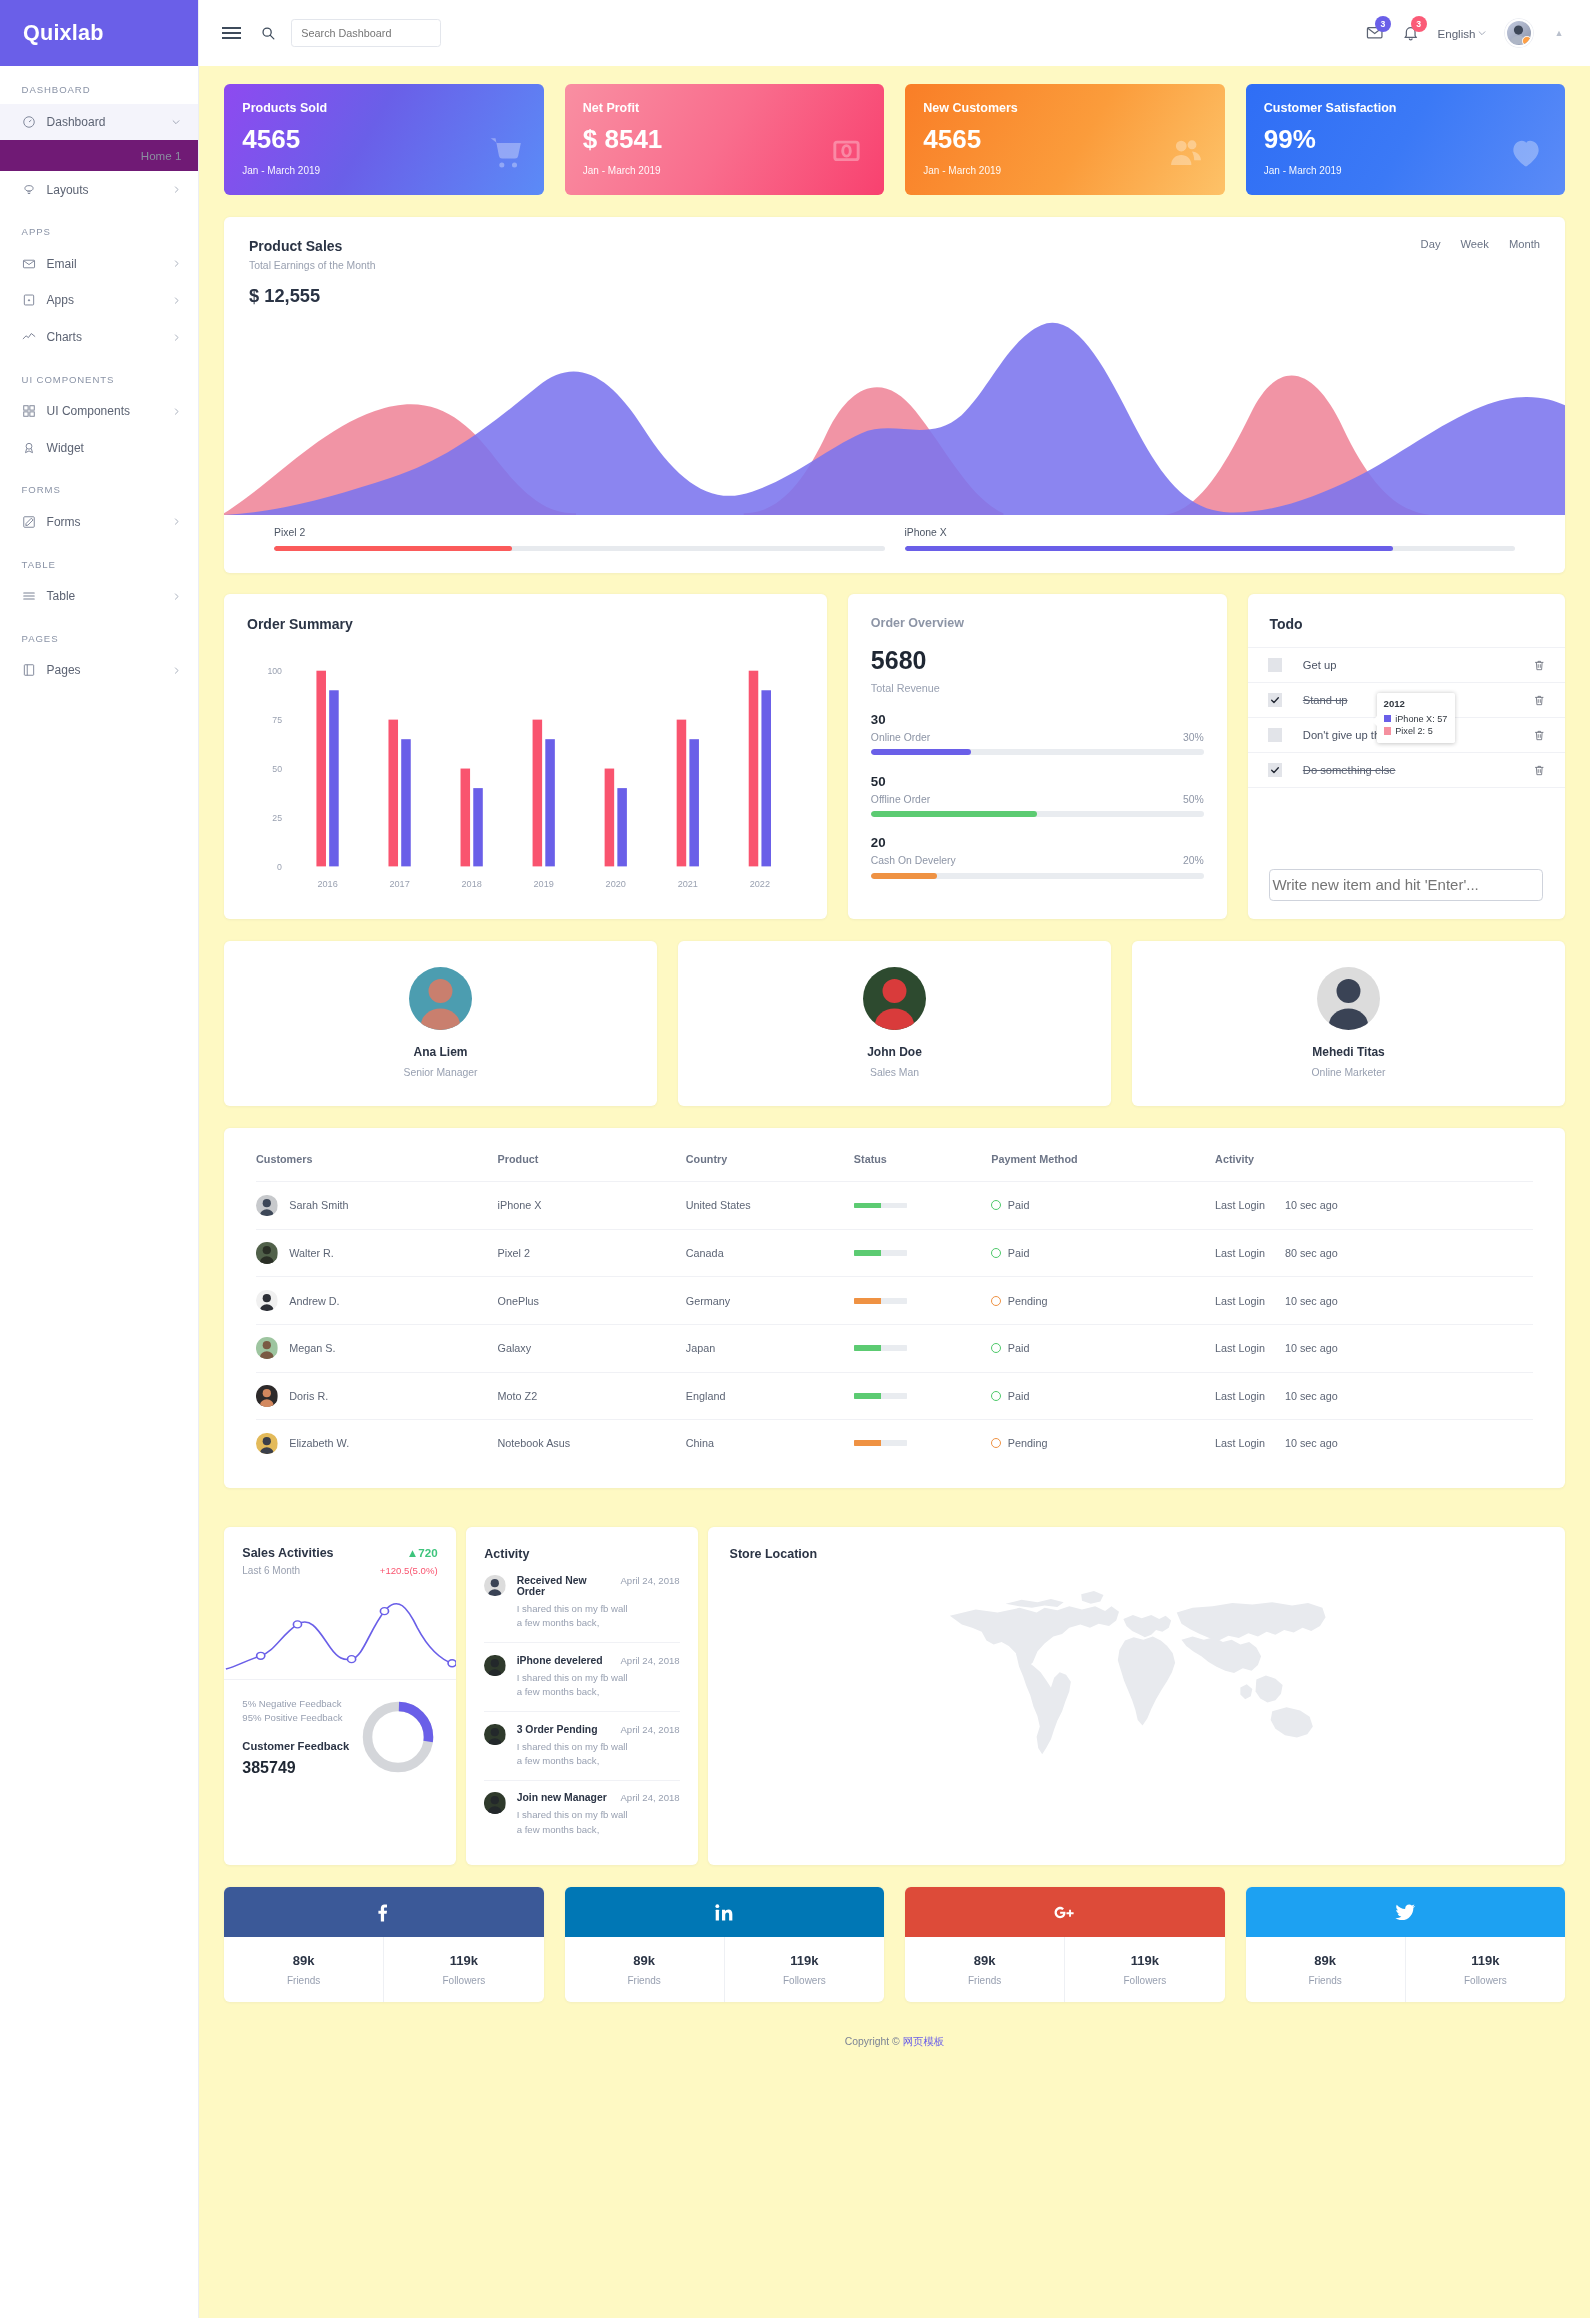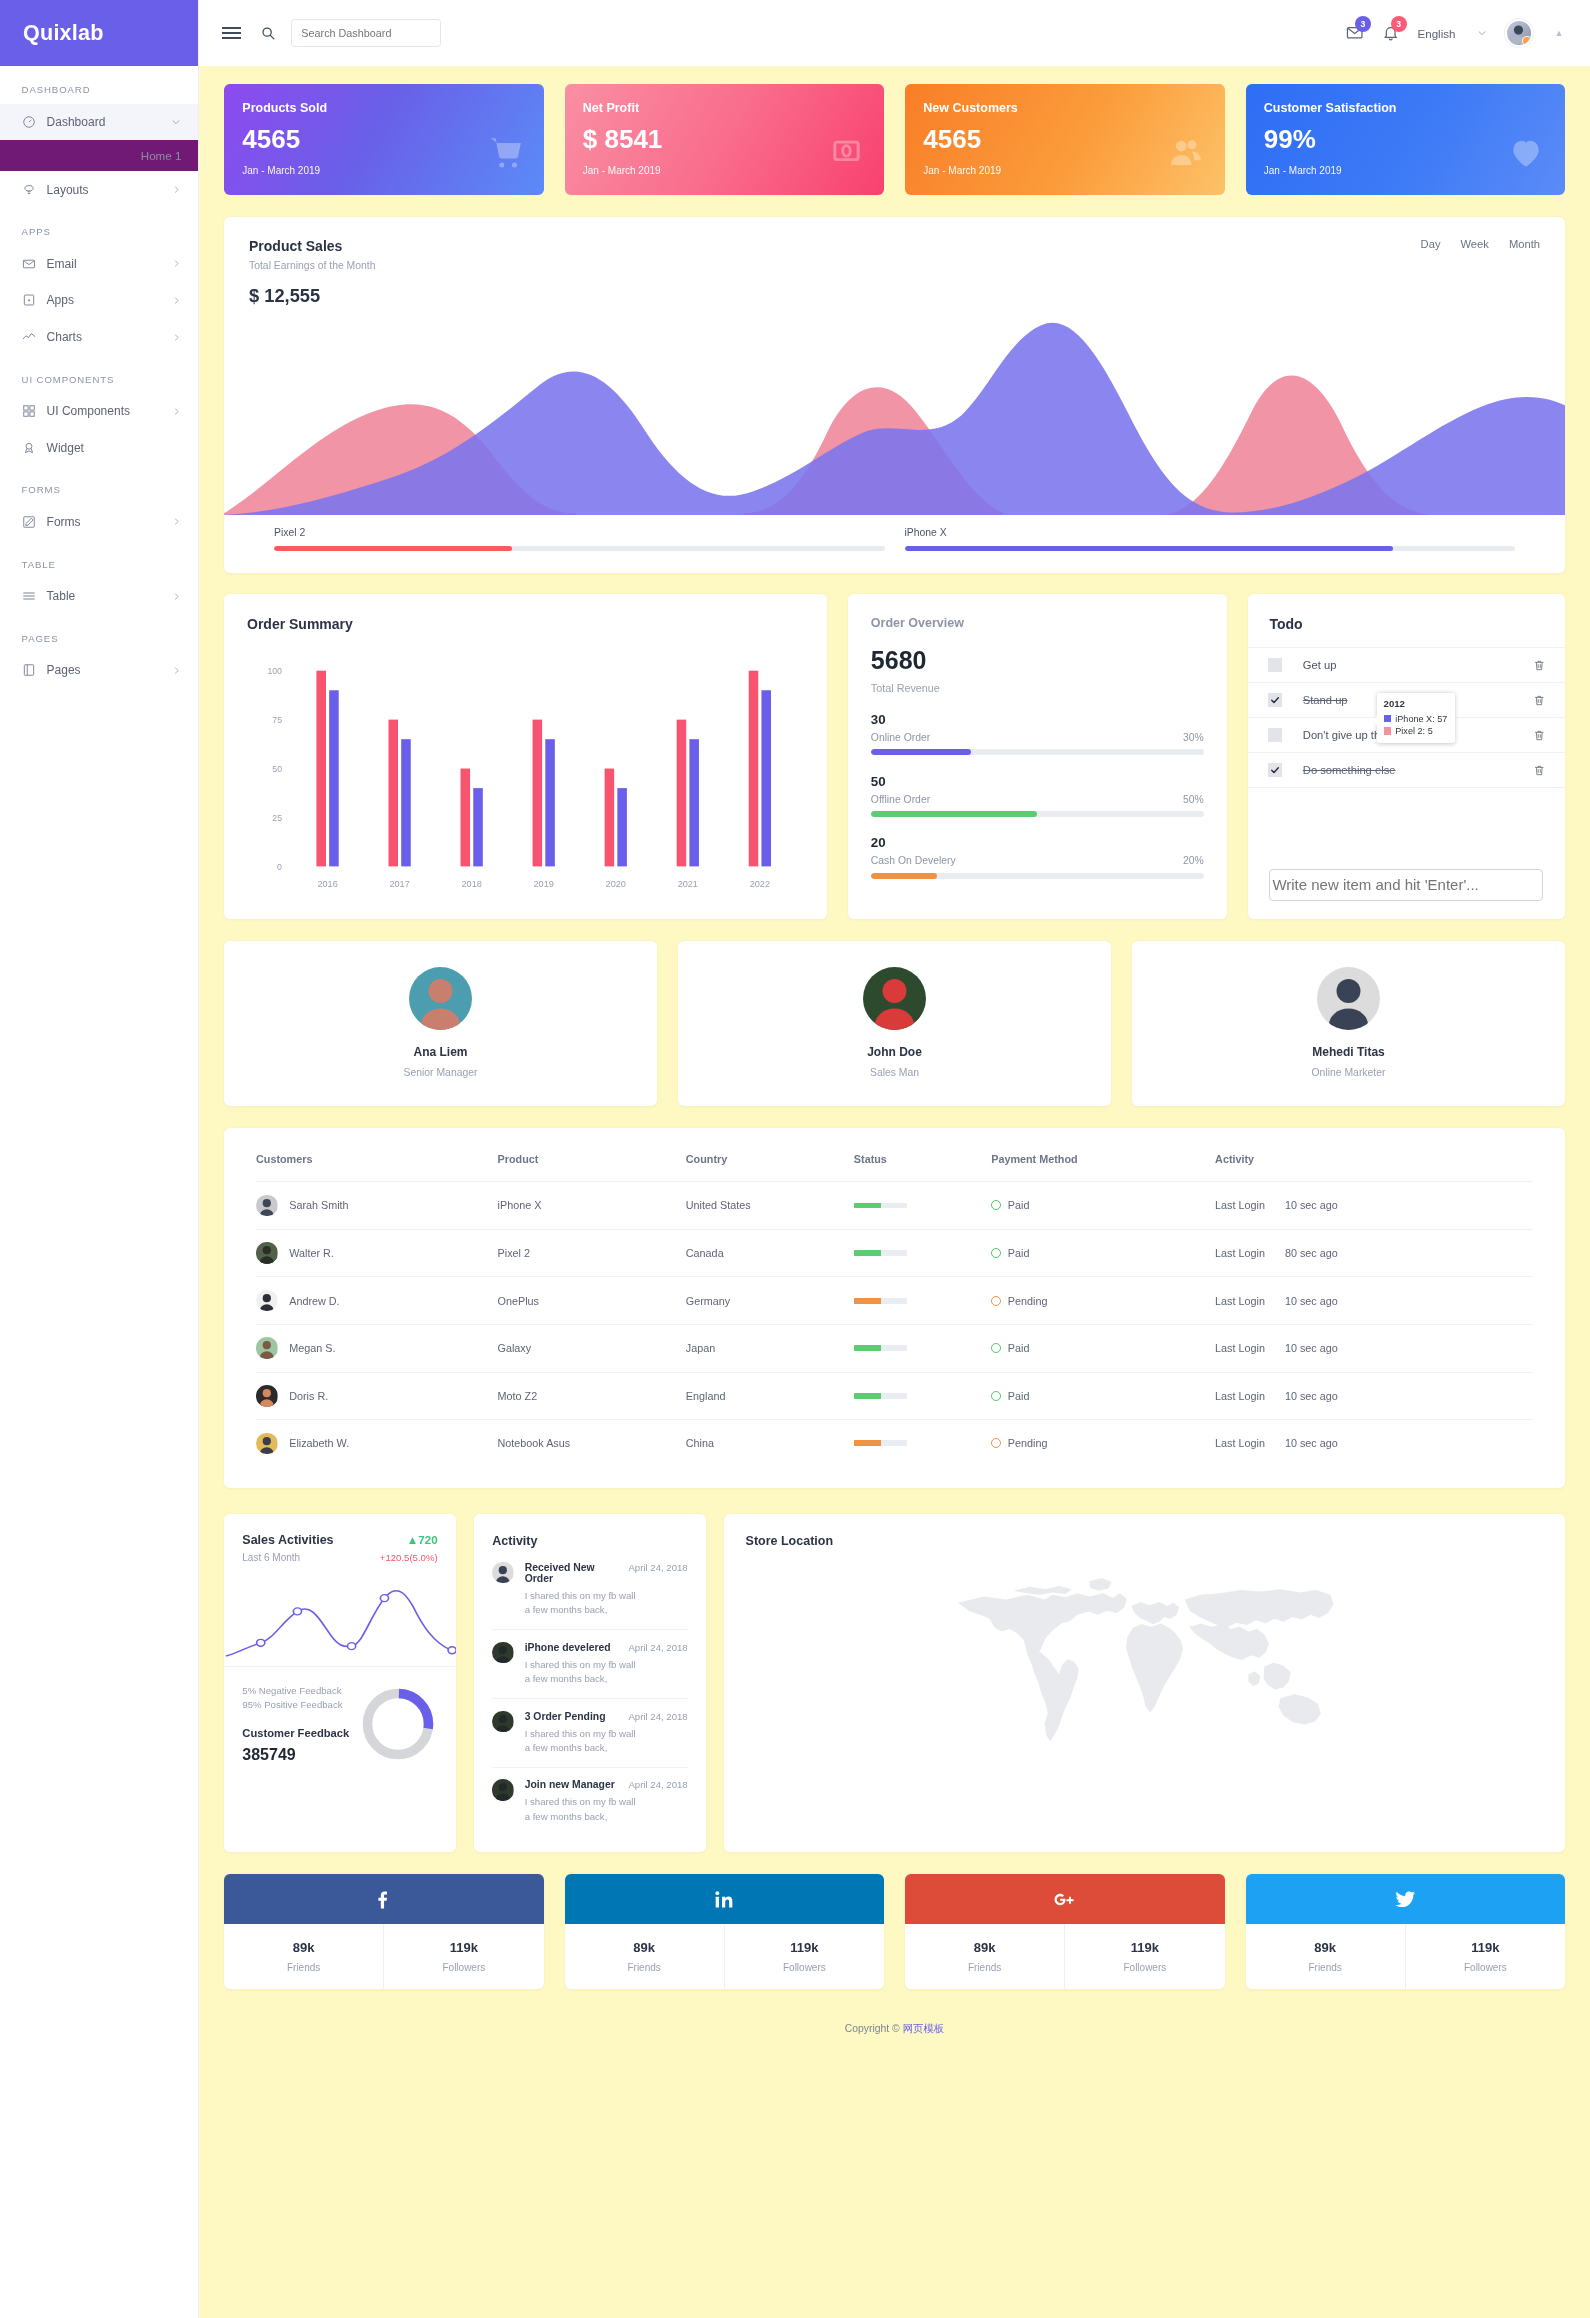--- a/index.html
+++ b/index.html
@@ -63,21 +63,21 @@
   }
   .topbar-right { margin-left: auto; display: flex; align-items: center; gap: 18.3px; }
   .icon-badge { position: relative; cursor: pointer; color: #5c6373; }
   .badge {
     position: absolute; top: -8.3px; right: -7.5px; min-width: 16px; height: 16px;
     border-radius: 50%; color: #fff; font-size: 8.7px; display: flex;
     align-items: center; justify-content: center; font-weight: 600;
   }
   .badge.purple { background: #6a5fe8; }
   .badge.pink { background: #fb5b77; }
-  .lang { display: flex; align-items: center; gap: 21px; font-size: 11.6px; color: #5c6373; cursor: pointer; }
+  .lang { display: flex; align-items: center; gap: 1px; font-size: 11.6px; color: #5c6373; cursor: pointer; }
   .avatar-top {
     width: 28px; height: 28px; border-radius: 50%; position: relative;
     background: linear-gradient(135deg,#c3cbe0,#8b93a8); border: 2.5px solid #fff;
     box-shadow: 0 0 0 0.8px #e8eaf0; cursor: pointer; overflow: hidden;
   }
   .avatar-top::after {
     content:''; position: absolute; right: -0.8px; bottom: -0.8px; width: 7.5px; height: 7.5px;
     border-radius: 50%; background: #ff9f43; border: 1.2px solid #fff;
   }
   .scroll-up { color: #b9bfcc; font-size: 9.1px; margin-left: 3.3px; }
@@ -191,21 +191,21 @@
   tbody td { padding: 12.5px 0; border-top: 0.8px solid #f0f1f5; font-size: 10.8px; color: #5d6575; vertical-align: middle; }
   .cust-cell { display: flex; align-items: center; gap: 11.6px; }
   .cav { width: 21.6px; height: 21.6px; border-radius: 50%; overflow: hidden; flex: 0 0 21.6px; }
   .st-track { width: 53px; height: 5.8px; border-radius: 0.8px; background: #e9ecf0; overflow: hidden; }
   .st-fill { height: 100%; }
   .pm { display: flex; align-items: center; gap: 6.6px; }
   .pm-ring { width: 10px; height: 10px; border-radius: 50%; border: 1.4px solid; }
   .act { display: flex; gap: 20px; }
 
   
-  .bot-row { display: flex; gap: 18px; margin-top: 26px; align-items: stretch; }
+  .bot-row { display: flex; gap: 10px; margin-top: 39px; align-items: stretch; }
   .sales-act { flex: 0 0 calc(17.3% - 0px); display: flex; flex-direction: column; }
   .sa-top { padding: 18.3px 18.3px 0; }
   .sa-head { display: flex; justify-content: space-between; align-items: flex-start; }
   .sa-t { font-size: 12.5px; font-weight: 600; color: #2b3445; }
   .sa-sub { font-size: 10px; color: #99a0b0; margin-top: 5.8px; }
   .sa-up { font-size: 11.6px; color: #3ec47c; font-weight: 600; }
   .sa-pct { font-size: 9.6px; color: #f9546f; margin-top: 6.6px; }
   .sa-chart { height: 96px; margin-top: 6.6px; }
   .sa-chart svg { width: 100%; height: 96px; }
   .sa-bottom { border-top: 0.8px solid #f0f1f5; padding: 16.6px 18.3px 20px; display: flex; align-items: center; }

